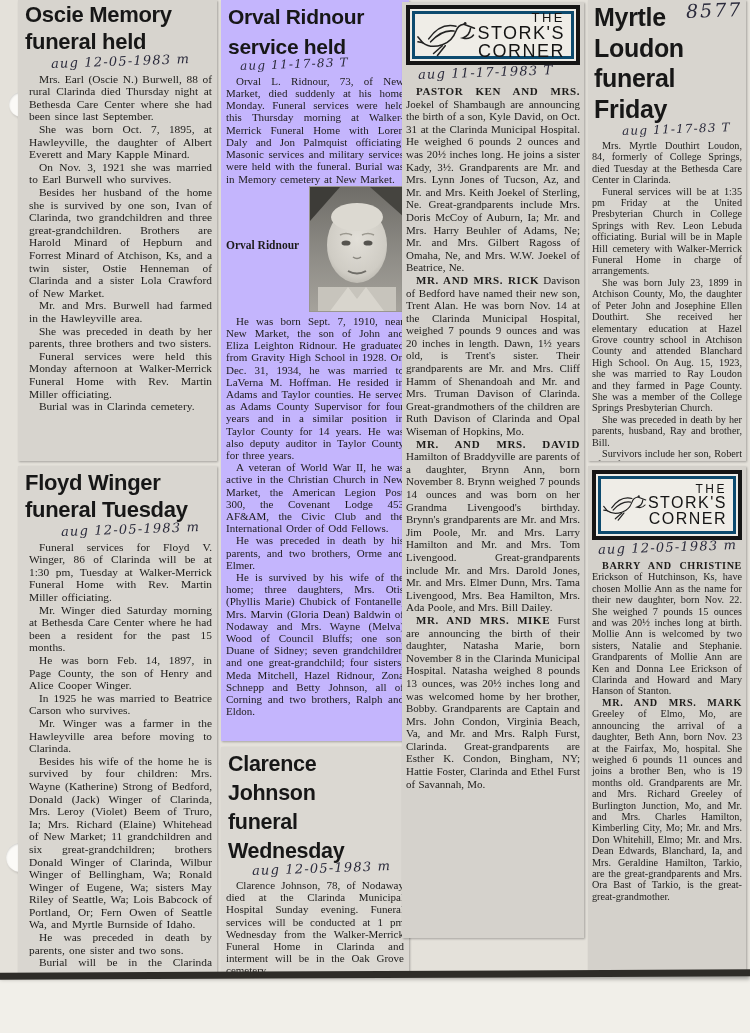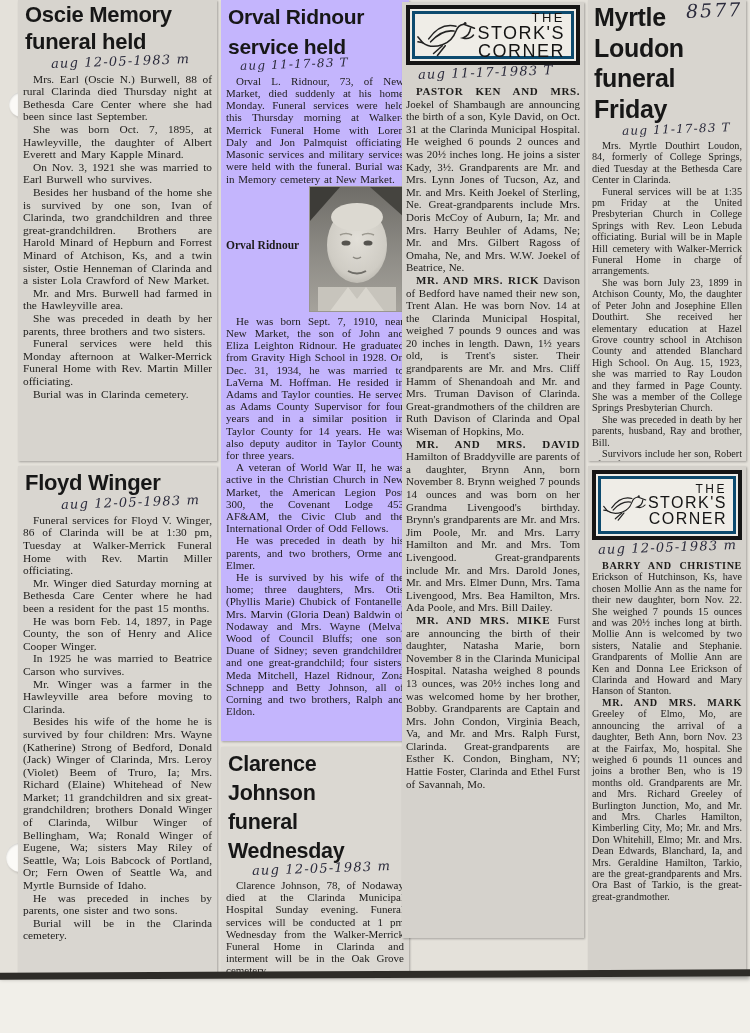--- a/index.html
+++ b/index.html
@@ -36,21 +36,21 @@
   .pen{
     font-family:"DejaVu Serif", serif;font-style:italic;
     color:#2b2b3c;letter-spacing:1.2px;
     transform:rotate(-2deg);transform-origin:left center;
     white-space:nowrap;
   }
   .bodytext p{
     margin:0;text-align:justify;text-indent:10px;
   }
   
-  .c1 p{font-size:11.4px;line-height:12.6px;word-spacing:1.5px;}
+  .c1 p{font-size:11.4px;line-height:12.6px;word-spacing:1.5px;margin-left:6px;}
   .c2 p{font-size:11px;line-height:12.2px;word-spacing:1px;}
   .c3 p{font-size:11px;line-height:12.6px;word-spacing:0.5px;}
   .c4 p{font-size:10.2px;line-height:11.4px;word-spacing:0.5px;}
   .ann{margin:0;text-align:justify;text-indent:11px;}
   .ann .ann-lead{letter-spacing:0.6px;}
   
   .stork-box{
     border:4px solid #151515;background:#efede7;
     box-sizing:border-box;padding:2px;
   }
@@ -98,29 +98,30 @@
     <p>Besides her husband of the home she is survived by one son, Ivan of Clarinda, two grandchildren and three great-grandchildren. Brothers are Harold Minard of Hepburn and Forrest Minard of Atchison, Ks, and a twin sister, Ostie Henneman of Clarinda and a sister Lola Crawford of New Market.</p>
     <p>Mr. and Mrs. Burwell had farmed in the Hawleyville area.</p>
     <p>She was preceded in death by her parents, three brothers and two sisters.</p>
     <p>Funeral services were held this Monday afternoon at Walker-Merrick Funeral Home with Rev. Martin Miller officiating.</p>
     <p>Burial was in Clarinda cemetery.</p>
   </article>
 
   <article class="clip c1 bodytext" style="left:18px;top:466px;width:199px;height:509px;background:#d9d6d0;padding:0 5px;box-sizing:border-box;">
     <h2 class="hl" style="font-size:22px;padding-top:4px;">
       <span class="hl-line">Floyd Winger</span>
+      <span class="hl-line">funeral Tuesday</span>
     </h2>
     <div class="pen" style="font-size:13px;margin:0 0 2px 38px;">aug 12-05-1983 m</div>
     <p>Funeral services for Floyd V. Winger, 86 of Clarinda will be at 1:30 pm, Tuesday at Walker-Merrick Funeral Home with Rev. Martin Miller officiating.</p>
     <p>Mr. Winger died Saturday morning at Bethesda Care Center where he had been a resident for the past 15 months.</p>
     <p>He was born Feb. 14, 1897, in Page County, the son of Henry and Alice Cooper Winger.</p>
     <p>In 1925 he was married to Beatrice Carson who survives.</p>
     <p>Mr. Winger was a farmer in the Hawleyville area before moving to Clarinda.</p>
     <p>Besides his wife of the home he is survived by four children: Mrs. Wayne (Katherine) Strong of Bedford, Donald (Jack) Winger of Clarinda, Mrs. Leroy (Violet) Beem of Truro, Ia; Mrs. Richard (Elaine) Whitehead of New Market; 11 grandchildren and six great-grandchildren; brothers Donald Winger of Clarinda, Wilbur Winger of Bellingham, Wa; Ronald Winger of Eugene, Wa; sisters May Riley of Seattle, Wa; Lois Babcock of Portland, Or; Fern Owen of Seattle Wa, and Myrtle Burnside of Idaho.</p>
-    <p>He was preceded in inches by parents, one sister and two sons.</p>
+    <p>He was preceded in death by parents, one sister and two sons.</p>
     <p>Burial will be in the Clarinda cemetery.</p>
   </article>
 
   <article class="clip c2 bodytext" style="left:221px;top:0;width:188px;height:741px;background:#c4b5fd;padding:0 5px;box-sizing:border-box;">
     <h2 class="hl" style="font-size:21px;line-height:1.45;">
       <span class="hl-line">Orval Ridnour</span>
       <span class="hl-line">service held</span>
     </h2>
     <div class="pen" style="font-size:12px;margin:-4px 0 2px 14px;">aug 11-17-83 T</div>
     <p>Orval L. Ridnour, 73, of New Market, died suddenly at his home Monday. Funeral services were held this Thursday morning at Walker-Merrick Funeral Home with Loren Daly and Jon Palmquist officiating. Masonic services and military services were held with the funeral. Burial was in Memory cemetery at New Market.</p>

